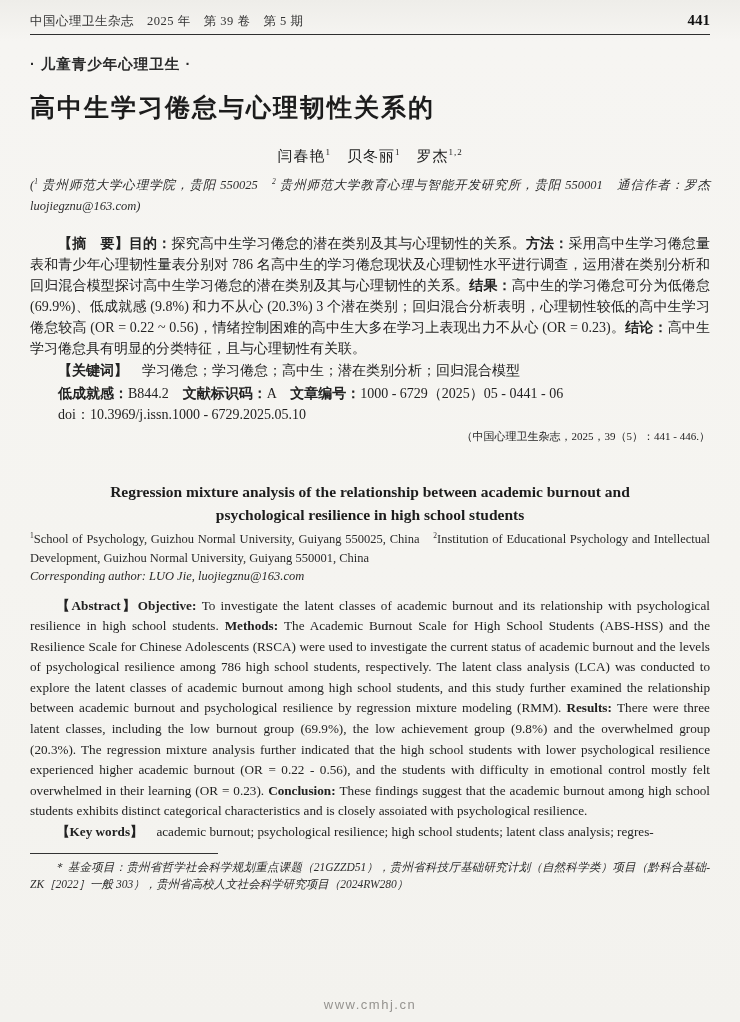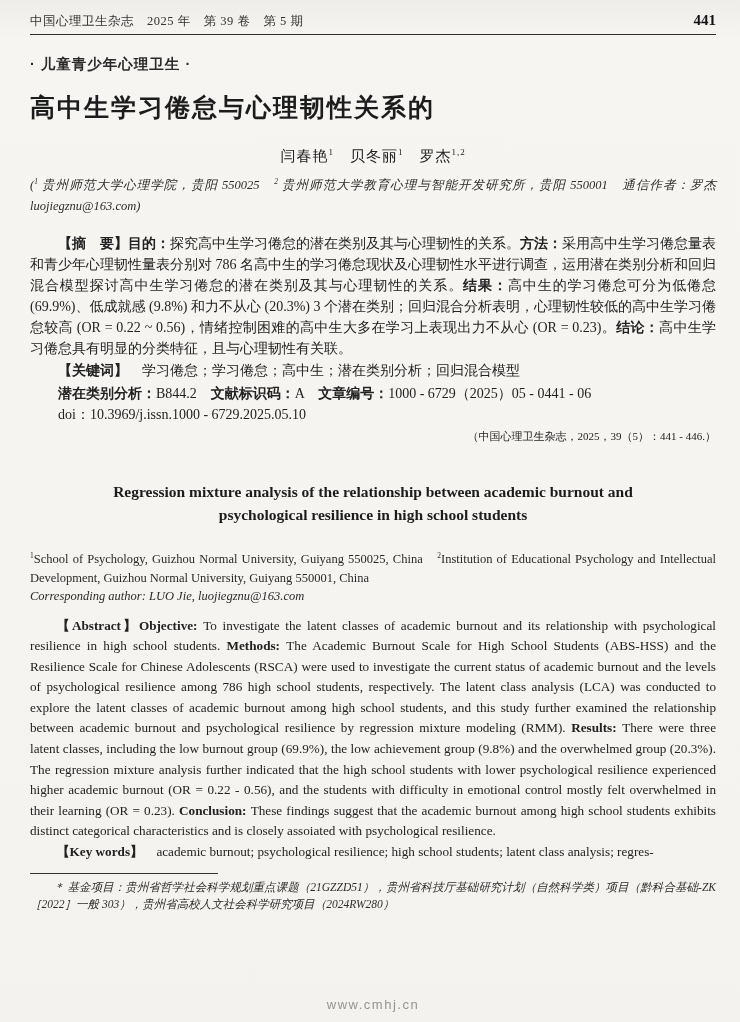--- a/index.html
+++ b/index.html
@@ -2,21 +2,21 @@
 <html lang="zh"><head>
 <meta charset="utf-8">
 <style>
   html, body { margin: 0; padding: 0; background: #e9e8e5; }
   .page {
     position: relative;
     width: 740px;
     height: 1022px;
     margin: 0 auto;
     box-sizing: border-box;
-    padding: 12px 24px 10px 30px;
+    padding: 12px 30px 10px 30px;
     background: linear-gradient(180deg, #eeede9 0%, #f6f5f2 4%, #f5f4f0 55%, #f3f2ee 100%);
     color: #222;
     font-family: "Liberation Serif", "DejaVu Serif", serif;
     display: flex;
     flex-direction: column;
     overflow: hidden;
   }
   sup { font-size: 0.6em; vertical-align: super; line-height: 0; }
   .b { font-weight: bold; }
   .h { font-weight: bold; font-family: "Liberation Sans", "DejaVu Sans", sans-serif; }
@@ -72,21 +72,21 @@
     margin: 20px 0 0 0;
     text-align: center;
     font-weight: bold;
     font-size: 15.5px;
     line-height: 23px;
     color: #1c1c1c;
   }
   .title-en .t-line { display: block; }
 
   .authors-en { margin-top: 14px; text-align: center; font-size: 13px; color: #222; }
-  .affil-en { margin-top: 24px; font-size: 12.5px; line-height: 19px; text-align: justify; color: #2a2a2a; }
+  .affil-en { margin-top: 4px; font-size: 12.5px; line-height: 19px; text-align: justify; color: #2a2a2a; }
   .corr { margin-top: 1px; font-size: 12.5px; font-style: italic; color: #2a2a2a; }
 
   .abs-en {
     margin: 12px 0 0 0;
     font-size: 13.2px;
     line-height: 20.6px;
     text-align: justify;
     text-indent: 2em;
     color: #222;
   }
@@ -129,21 +129,21 @@
     <span class="t-line"><span>高中生学习倦怠与心理韧性关系的</span></span>
   </h1>
 
   <div class="authors-cn"><span>闫春艳</span><sup>1</sup><span>　贝冬丽</span><sup>1</sup><span>　罗杰</span><sup>1,2</sup></div>
 
   <div class="affil-cn"><span>(</span><sup>1</sup><span> 贵州师范大学心理学院，贵阳 550025　</span><sup>2</sup><span> 贵州师范大学教育心理与智能开发研究所，贵阳 550001　通信作者：罗杰 luojiegznu@163.com)</span></div>
 
   <p class="abs-cn"><span class="h">【摘　要】</span><span class="h">目的：</span><span>探究高中生学习倦怠的潜在类别及其与心理韧性的关系。</span><span class="h">方法：</span><span>采用高中生学习倦怠量表和青少年心理韧性量表分别对 786 名高中生的学习倦怠现状及心理韧性水平进行调查，运用潜在类别分析和回归混合模型探讨高中生学习倦怠的潜在类别及其与心理韧性的关系。</span><span class="h">结果：</span><span>高中生的学习倦怠可分为低倦怠 (69.9%)、低成就感 (9.8%) 和力不从心 (20.3%) 3 个潜在类别；回归混合分析表明，心理韧性较低的高中生学习倦怠较高 (OR = 0.22 ~ 0.56)，情绪控制困难的高中生大多在学习上表现出力不从心 (OR = 0.23)。</span><span class="h">结论：</span><span>高中生学习倦怠具有明显的分类特征，且与心理韧性有关联。</span></p>
 
   <p class="meta-line"><span class="h">【关键词】</span><span>　学习倦怠；学习倦怠；高中生；潜在类别分析；回归混合模型</span></p>
-  <p class="meta-line"><span class="h">潜在类别分析：</span><span>B844.2　</span><span class="h">文献标识码：</span><span>A　</span><span class="h">文章编号：</span><span>1000 - 6729（2025）05 - 0441 - 06</span></p>
+  <p class="meta-line"><span class="h">低成就感：</span><span>B844.2　</span><span class="h">文献标识码：</span><span>A　</span><span class="h">文章编号：</span><span>1000 - 6729（2025）05 - 0441 - 06</span></p>
   <p class="meta-line">doi：10.3969/j.issn.1000 - 6729.2025.05.10</p>
   <p class="cite">（中国心理卫生杂志，2025，39（5）：441 - 446.）</p>
 
   <h2 class="title-en">
     <span class="t-line">Regression mixture analysis of the relationship between academic burnout and</span>
     <span class="t-line">psychological resilience in high school students</span>
   </h2>
 
 
   <div class="affil-en"><sup>1</sup><span>School of Psychology, Guizhou Normal University, Guiyang 550025, China　</span><sup>2</sup><span>Institution of Educational Psychology and Intellectual Development, Guizhou Normal University, Guiyang 550001, China</span></div>

